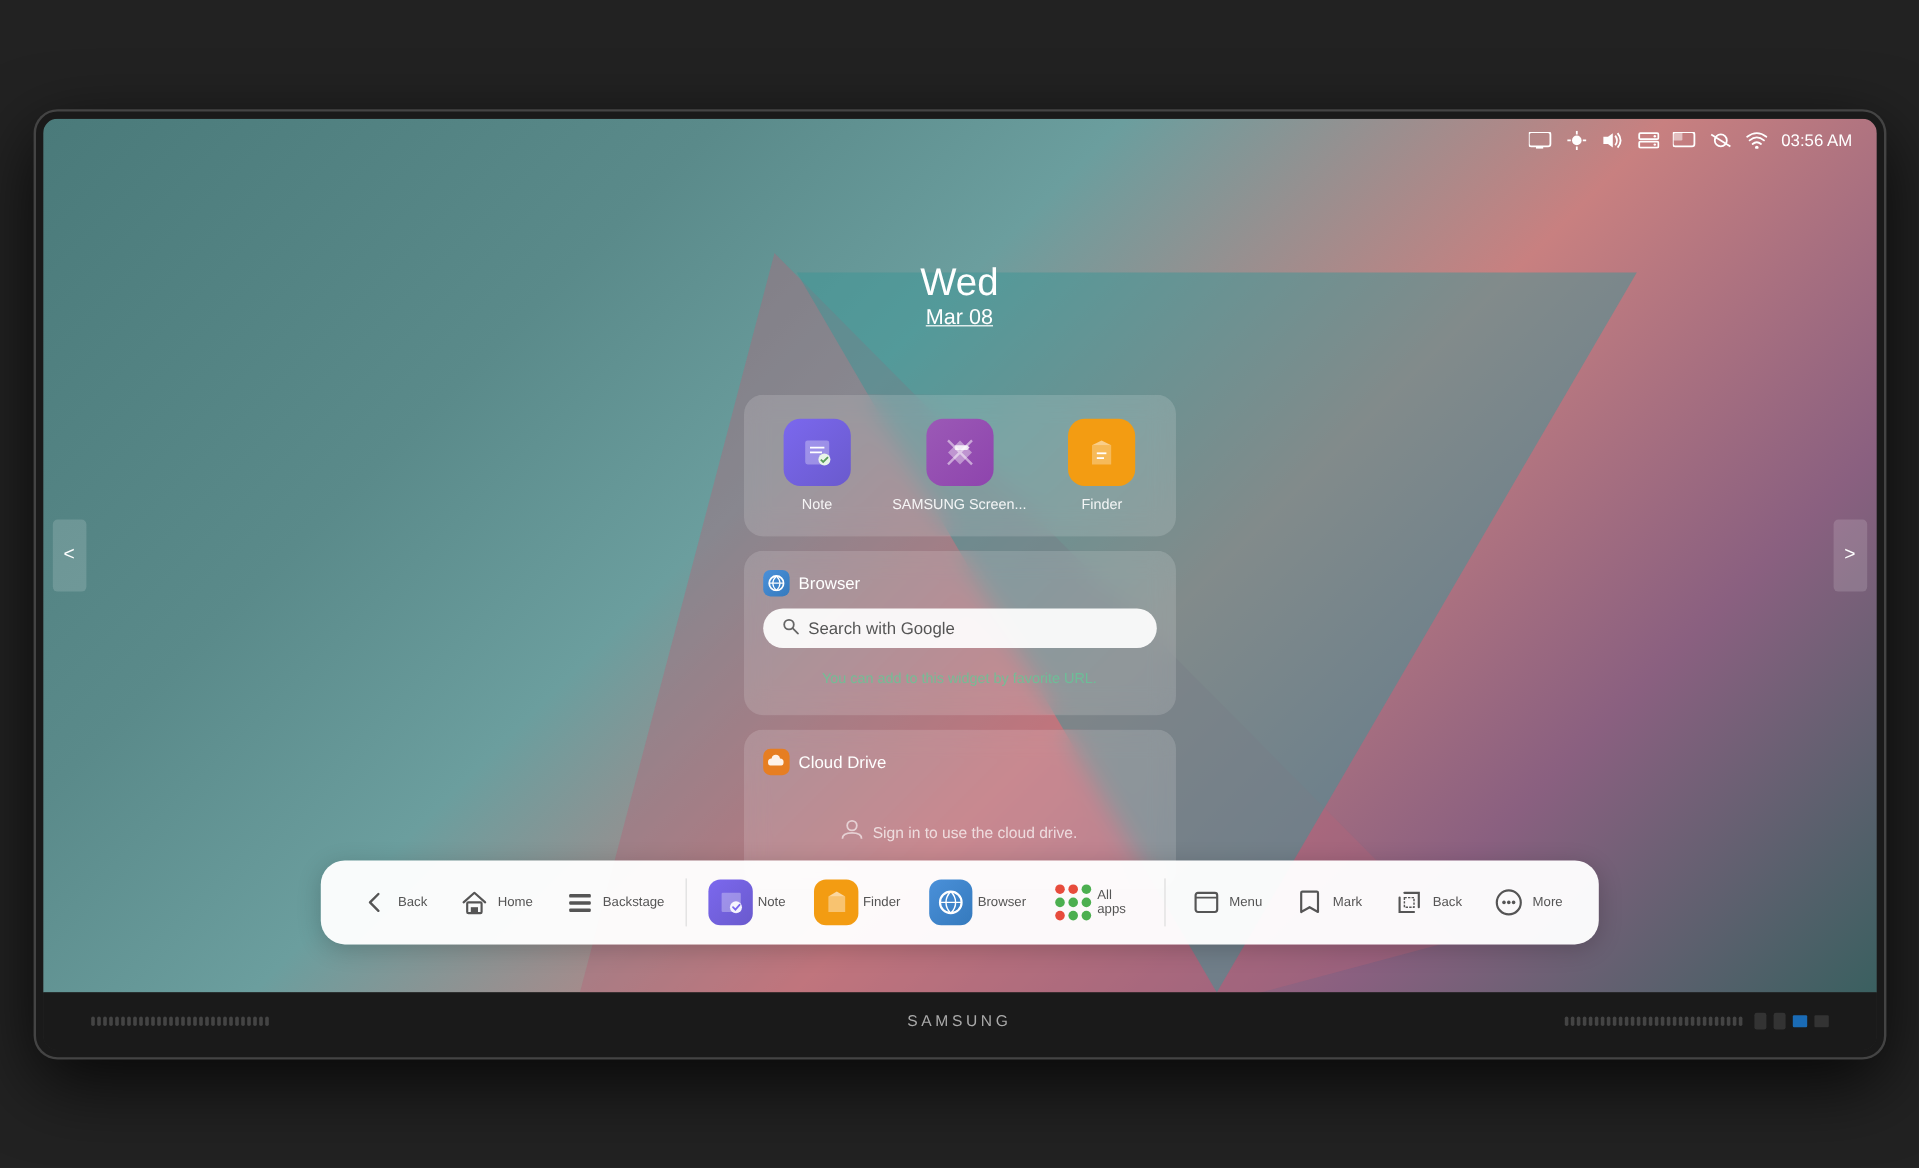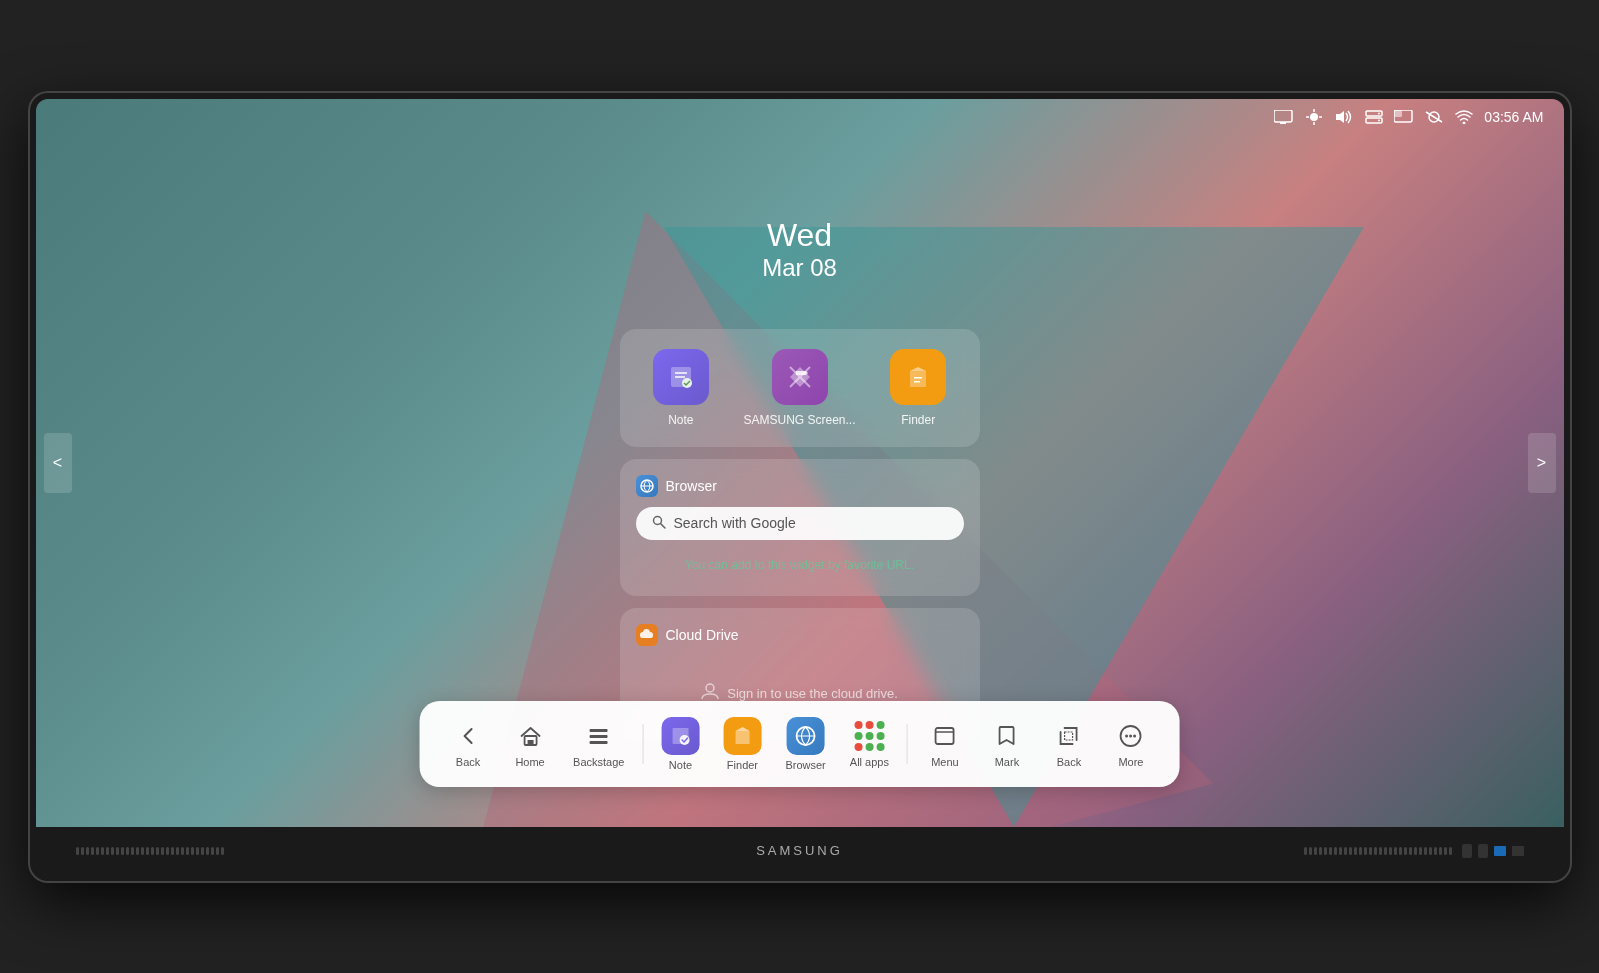--- a/index.html
+++ b/index.html
@@ -100,22 +100,23 @@
     .clock-date {
       display: flex;
       flex-direction: column;
       padding-top: 18px;
     }
     .clock-day {
       font-size: 32px;
       font-weight: 400;
     }
     .clock-month {
-      font-size: 24px;
+      font-size: 18px;
       font-weight: 300;
+      text-decoration: underline;
     }
     
     .side-arrow {
       position: absolute;
       top: 50%;
       transform: translateY(-50%);
       width: 28px;
       height: 60px;
       background: rgba(255,255,255,0.15);
       border-radius: 4px;
@@ -267,21 +268,21 @@
       background: rgba(255,255,255,0.96);
       border-radius: 20px;
       padding: 10px 20px;
       display: flex;
       align-items: center;
       gap: 4px;
       box-shadow: 0 4px 20px rgba(0,0,0,0.2);
     }
     .taskbar-item {
       display: flex;
-      flex-direction: column;
+      flex-direction: row;
       align-items: center;
       gap: 4px;
       padding: 6px 10px;
       border-radius: 12px;
       cursor: pointer;
       min-width: 58px;
     }
     .taskbar-icon {
       width: 32px;
       height: 32px;

